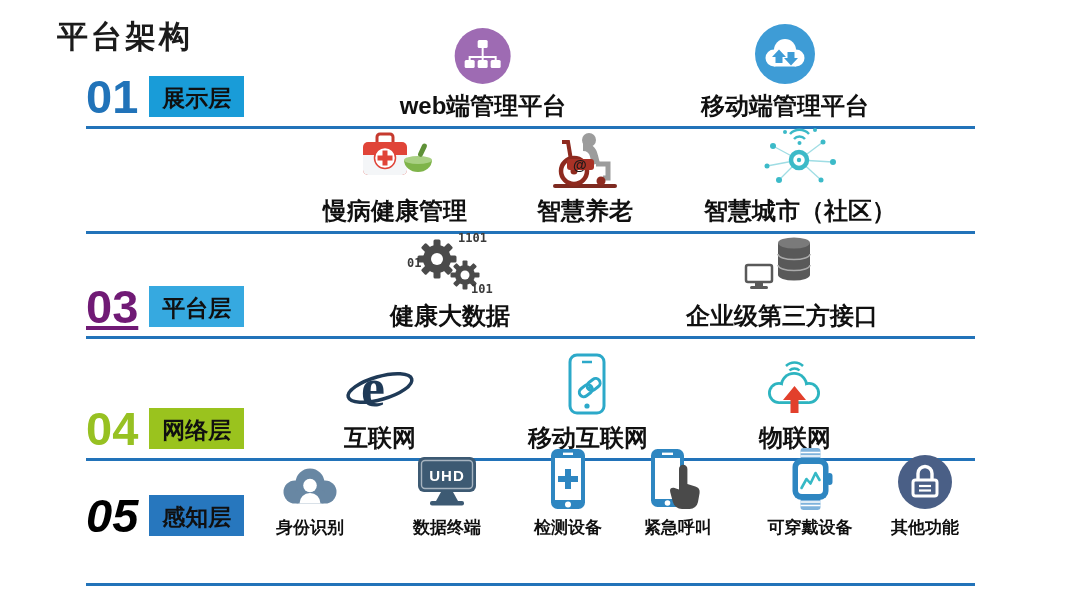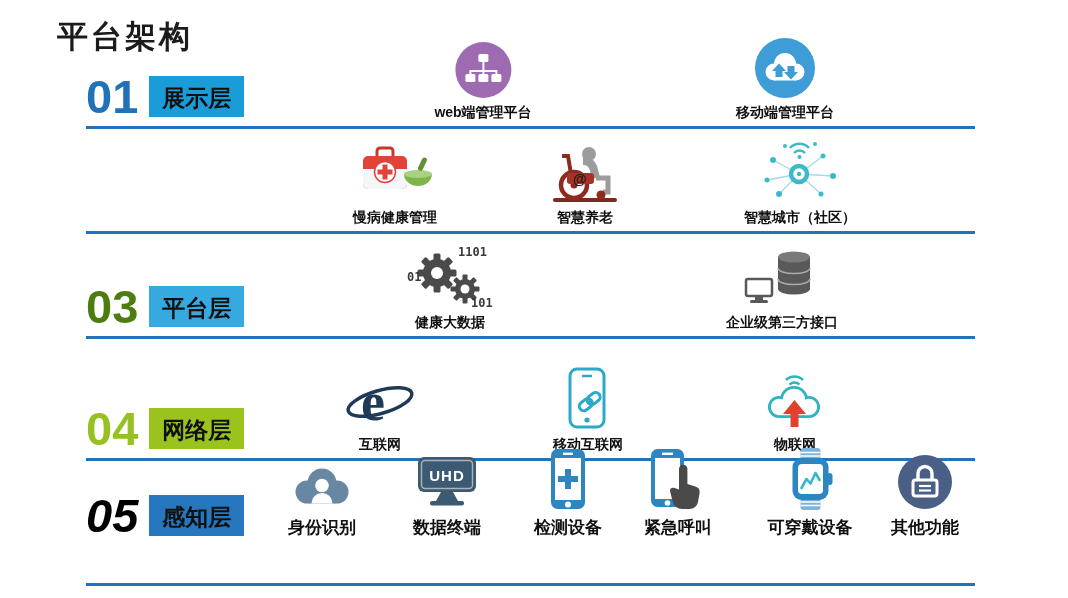--- a/index.html
+++ b/index.html
@@ -25,21 +25,21 @@
   .layer-num { font-size: 47px; font-weight: 800; line-height: 1; }
   .layer-tag {
     font-size: 23px; font-weight: bold; color: #101010;
     padding: 8px 13px 5px; line-height: 1.25; white-space: nowrap;
   }
   .item {
     position: absolute; bottom: 4px; transform: translateX(-50%);
     display: flex; flex-direction: column; align-items: center;
   }
   .item .cap {
-    margin-top: 5px; font-size: 14px; font-weight: bold;
+    margin-top: 5px; font-size: 24px; font-weight: bold;
     color: #101010; white-space: nowrap;
   }
   .row5 .item, .row5 .layer-head { bottom: 44px; }
   .row5 .cap { font-size: 17px; }
   .icon { display: flex; align-items: flex-end; justify-content: center; }
 </style>
 </head>
 <body>
 
 <div class="canvas">
@@ -149,21 +149,21 @@
             <circle cx="58" cy="8" r="2"></circle>
           </g>
         </svg>
       </div>
       <div class="cap">智慧城市（社区）</div>
     </div>
   </div>
 
   <div class="row row3" style="border-bottom-color: rgb(34, 115, 185);">
     <div class="layer-head">
-      <div class="layer-num" style="color: #4d7c0f;">03</div>
+      <div class="layer-num" style="color: #701a75; text-decoration: underline;">03</div>
       <div class="layer-tag" style="background: rgb(54, 169, 224);">平台层</div>
     </div>
     <div class="item" style="left:364px">
       <div class="icon">
         <svg width="90" height="66" viewBox="0 0 90 66">
           <g fill="#4A4A4A">
             <g transform="translate(32,30)">
               <rect x="-3.5" y="-19.5" width="7" height="9" rx="1.5"></rect>
               <rect x="-3.5" y="-19.5" width="7" height="9" rx="1.5" transform="rotate(45)"></rect>
               <rect x="-3.5" y="-19.5" width="7" height="9" rx="1.5" transform="rotate(90)"></rect>
@@ -269,21 +269,21 @@
       </div>
       <div class="cap">物联网</div>
     </div>
   </div>
 
   <div class="row row5" style="border-bottom-color: rgb(34, 115, 185);">
     <div class="layer-head">
       <div class="layer-num" style="color: #000000; font-style: italic;">05</div>
       <div class="layer-tag" style="background: rgb(39, 119, 190);">感知层</div>
     </div>
-    <div class="item" style="left:236px">
+    <div class="item" style="left:224px">
       <div class="icon">
         <svg width="66" height="52" viewBox="0 0 66 52">
           <g fill="#6887A3">
             <circle cx="18" cy="33" r="11.5"></circle>
             <circle cx="33" cy="24" r="14.5"></circle>
             <circle cx="48" cy="33" r="11.5"></circle>
             <rect x="18" y="31" width="30" height="13.5" rx="3"></rect>
           </g>
           <circle cx="33" cy="26.5" r="6.8" fill="#fff"></circle>
           <path d="M22.5 44.5 a10.5 10.5 0 0 1 21 0 z" fill="#fff"></path>

